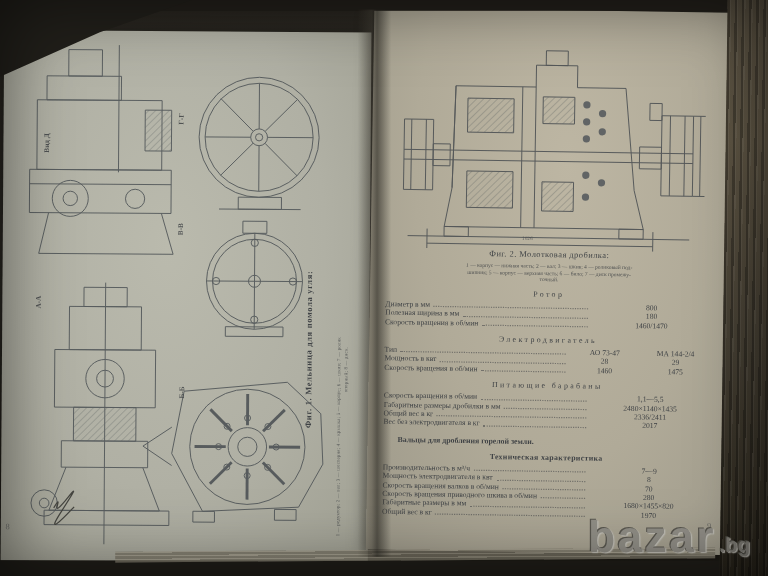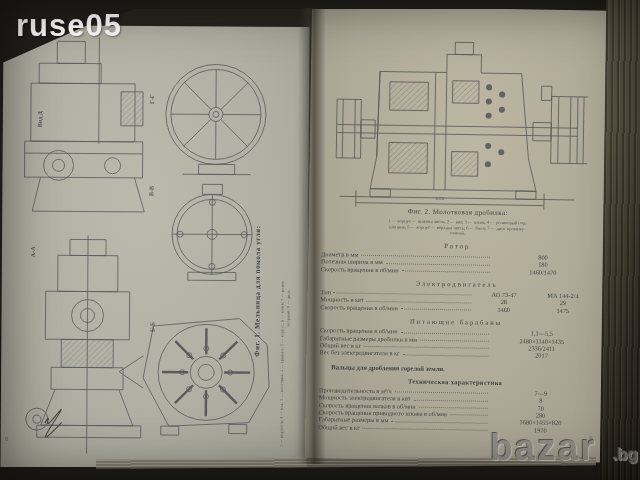--- a/index.html
+++ b/index.html
@@ -48,21 +48,21 @@
   .v2 span{width:59px;text-align:center;white-space:nowrap;}
   .subhead{font-size:6.5px;font-weight:bold;margin:7px 0 0 12px;}
   .dimtext{position:absolute;font-size:4.5px;color:#4a4d50;opacity:.8;}
   
   .wm-ruse{position:absolute;left:16px;top:8px;z-index:11;font-family:"Liberation Sans",sans-serif;
         font-weight:bold;font-size:31px;color:#ffffff;letter-spacing:1px;
         text-shadow:1px 1px 2px rgba(0,0,0,.4);}
   .wm-bazar{position:absolute;left:490px;top:430px;z-index:11;font-family:"Liberation Sans",sans-serif;
         font-weight:bold;font-size:37px;color:#8f8d86;letter-spacing:2px;line-height:36px;
         text-shadow:-1px -1px 0 #55534c, 1px 1px 1px #c4c2ba;opacity:.95;}
-  .wm-bazar .bg{font-size:17px;letter-spacing:0;margin-left:16px;color:#85837c;}
+  .wm-bazar .bg{font-size:17px;letter-spacing:0;margin-left:3px;color:#85837c;}
 </style>
 </head>
 <body>
 
 <div class="scene">
 
   <div class="band-top"></div>
   <div class="corner-tl"></div>
   <div class="band-bottom"></div>
   <div class="deckle"></div>
@@ -336,16 +336,15 @@
           <span class="val">1970</span>
       </div>
     </div>
 
     <div class="pgnum" style="left:284px;top:424px;">9</div>
   </div>
 
   <div class="spine"></div>
   <div class="edge-strip"></div>
 
-  <div class="wm-ruse">ruse05</div>
   <div class="wm-bazar"><span>bazar</span><span class="bg">.bg</span></div>
 
 </div>
 
 </body></html>

